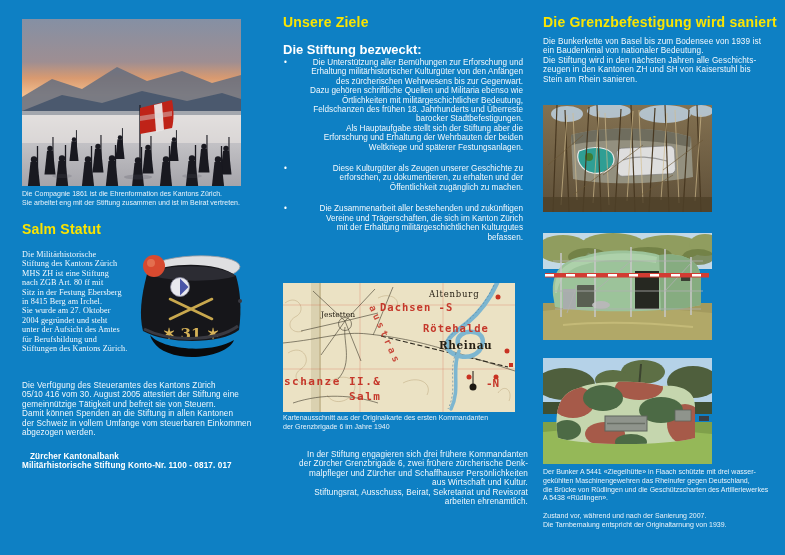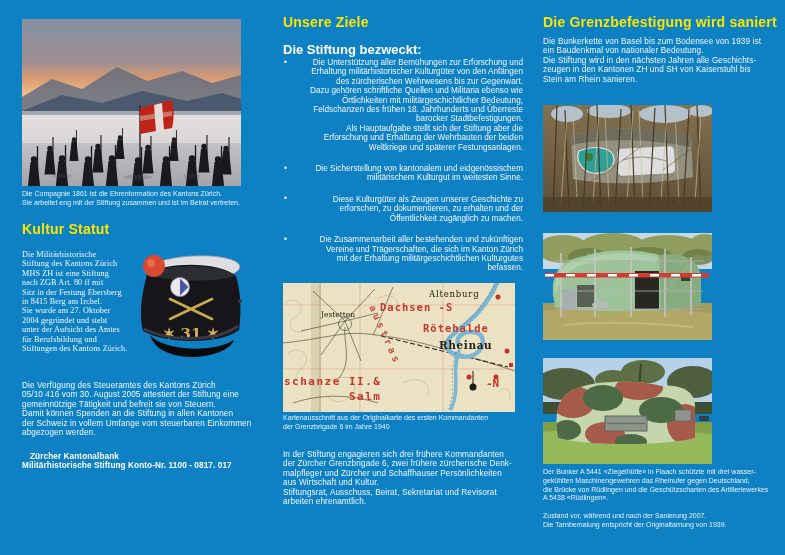--- a/index.html
+++ b/index.html
@@ -79,21 +79,21 @@
   <use href="#sol" transform="translate(170,153)"></use>
   <use href="#sol" transform="translate(196,154)"></use>
   <ellipse cx="116" cy="158" rx="14" ry="2.5" fill="#55555f" opacity="0.25"></ellipse>
   <ellipse cx="40" cy="157" rx="10" ry="2" fill="#55555f" opacity="0.2"></ellipse>
   <ellipse cx="170" cy="157" rx="10" ry="2" fill="#55555f" opacity="0.2"></ellipse>
 </svg>
 
 <div class="abs caption" style="left:22px; top:190px; width:240px;">Die Compagnie 1861 ist die Ehrenformation des Kantons Zürich.
 Sie arbeitet eng mit der Stiftung zusammen und ist im Beirat vertreten.</div>
 
-<div class="abs heading" style="left:22px; top:221px;">Kultur Statut</div>
+<div class="abs heading" style="left:22px; top:221px;">Salm Statut</div>
 
 <div class="abs body-text" style="left:22px; top:250px; width:135px;font-family:Liberation Serif, serif;">Die Militärhistorische
 Stiftung des Kantons Zürich
 MHS ZH ist eine Stiftung
 nach ZGB Art. 80 ff mit
 Sitz in der Festung Ebersberg
 in 8415 Berg am Irchel.
 Sie wurde am 27. Oktober
 2004 gegründet und steht
 unter der Aufsicht des Amtes
@@ -136,22 +136,20 @@
   <li>Die Unterstützung aller Bemühungen zur Erforschung und
 Erhaltung militärhistorischer Kulturgüter von den Anfängen
 des zürcherischen Wehrwesens bis zur Gegenwart.
 Dazu gehören schriftliche Quellen und Militaria ebenso wie
 Örtlichkeiten mit militärgeschichtlicher Bedeutung,
 Feldschanzen des frühen 18. Jahrhunderts und Überreste
 barocker Stadtbefestigungen.
 Als Hauptaufgabe stellt sich der Stiftung aber die
 Erforschung und Erhaltung der Wehrbauten der beiden
 Weltkriege und späterer Festungsanlagen.</li>
-  <li>Die Sicherstellung von kantonalem und eidgenössischem
-militärischem Kulturgut im weitesten Sinne.</li>
   <li>Diese Kulturgüter als Zeugen unserer Geschichte zu
 erforschen, zu dokumentieren, zu erhalten und der
 Öffentlichkeit zugänglich zu machen.</li>
   <li>Die Zusammenarbeit aller bestehenden und zukünftigen
 Vereine und Trägerschaften, die sich im Kanton Zürich
 mit der Erhaltung militärgeschichtlichen Kulturgutes
 befassen.</li>
 </ul>
 
 <svg class="photo" style="left:283px; top:283px;" width="232" height="129" viewBox="0 0 232 129">
@@ -209,21 +207,21 @@
     <text x="1" y="102" font-size="11" letter-spacing="1.5">schanze II.&amp;</text>
     <text x="66" y="117" font-size="11" letter-spacing="1.5">Salm</text>
     <text x="203" y="104" font-size="11">-N</text>
     <text x="86" y="24" font-size="9.5" letter-spacing="3.5" transform="rotate(66 86 24)" opacity="0.9">austras</text>
   </g>
 </svg>
 
 <div class="abs caption" style="left:283px; top:414px; width:240px;">Kartenausschnitt aus der Originalkarte des ersten Kommandanten
 der Grenzbrigade 6 im Jahre 1940</div>
 
-<div class="abs body-text" style="left:283px; top:450px; width:245px;">In der Stiftung engagieren sich drei frühere Kommandanten
+<div class="abs body-text" style="left:283px; top:450px; width:245px;text-align:right;">In der Stiftung engagieren sich drei frühere Kommandanten
 der Zürcher Grenzbrigade 6, zwei frühere zürcherische Denk-
 malpfleger und Zürcher und Schaffhauser Persönlichkeiten
 aus Wirtschaft und Kultur.
 Stiftungsrat, Ausschuss, Beirat, Sekretariat und Revisorat
 arbeiten ehrenamtlich.</div>
 
 <div class="abs heading" style="left:543px; top:14px;">Die Grenzbefestigung wird saniert</div>
 
 <div class="abs body-text" style="left:543px; top:37px; width:240px;">Die Bunkerkette von Basel bis zum Bodensee von 1939 ist
 ein Baudenkmal von nationaler Bedeutung.

